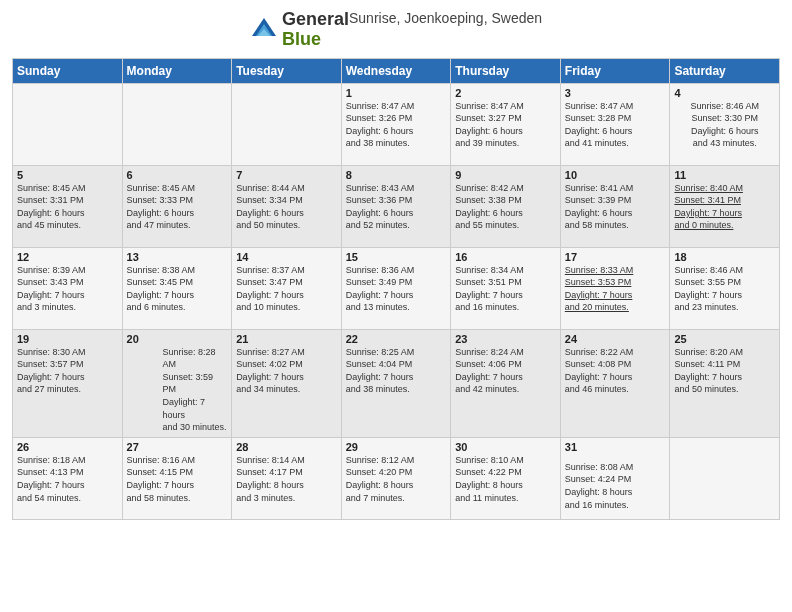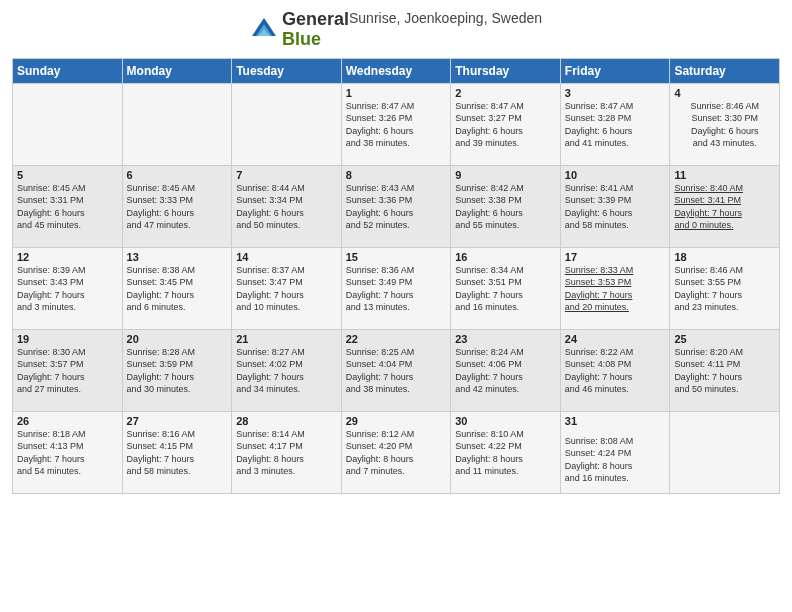--- a/index.html
+++ b/index.html
@@ -261,21 +261,21 @@
         <tr>
           <td>
             <span class="day-num">19</span>
             <div class="day-info" style="white-space: pre-line;">Sunrise: 8:30 AM
 Sunset: 3:57 PM
 Daylight: 7 hours
 and 27 minutes.</div>
           </td>
           <td>
             <span class="day-num">20</span>
-            <div class="day-info" style="white-space: pre-line;">Sunrise: 8:28 AM
+            <div class="day-info" style="white-space: pre-line; margin-left: 36px;">Sunrise: 8:28 AM
 Sunset: 3:59 PM
 Daylight: 7 hours
 and 30 minutes.</div>
           </td>
           <td>
             <span class="day-num">21</span>
             <div class="day-info" style="white-space: pre-line;">Sunrise: 8:27 AM
 Sunset: 4:02 PM
 Daylight: 7 hours
 and 34 minutes.</div>

